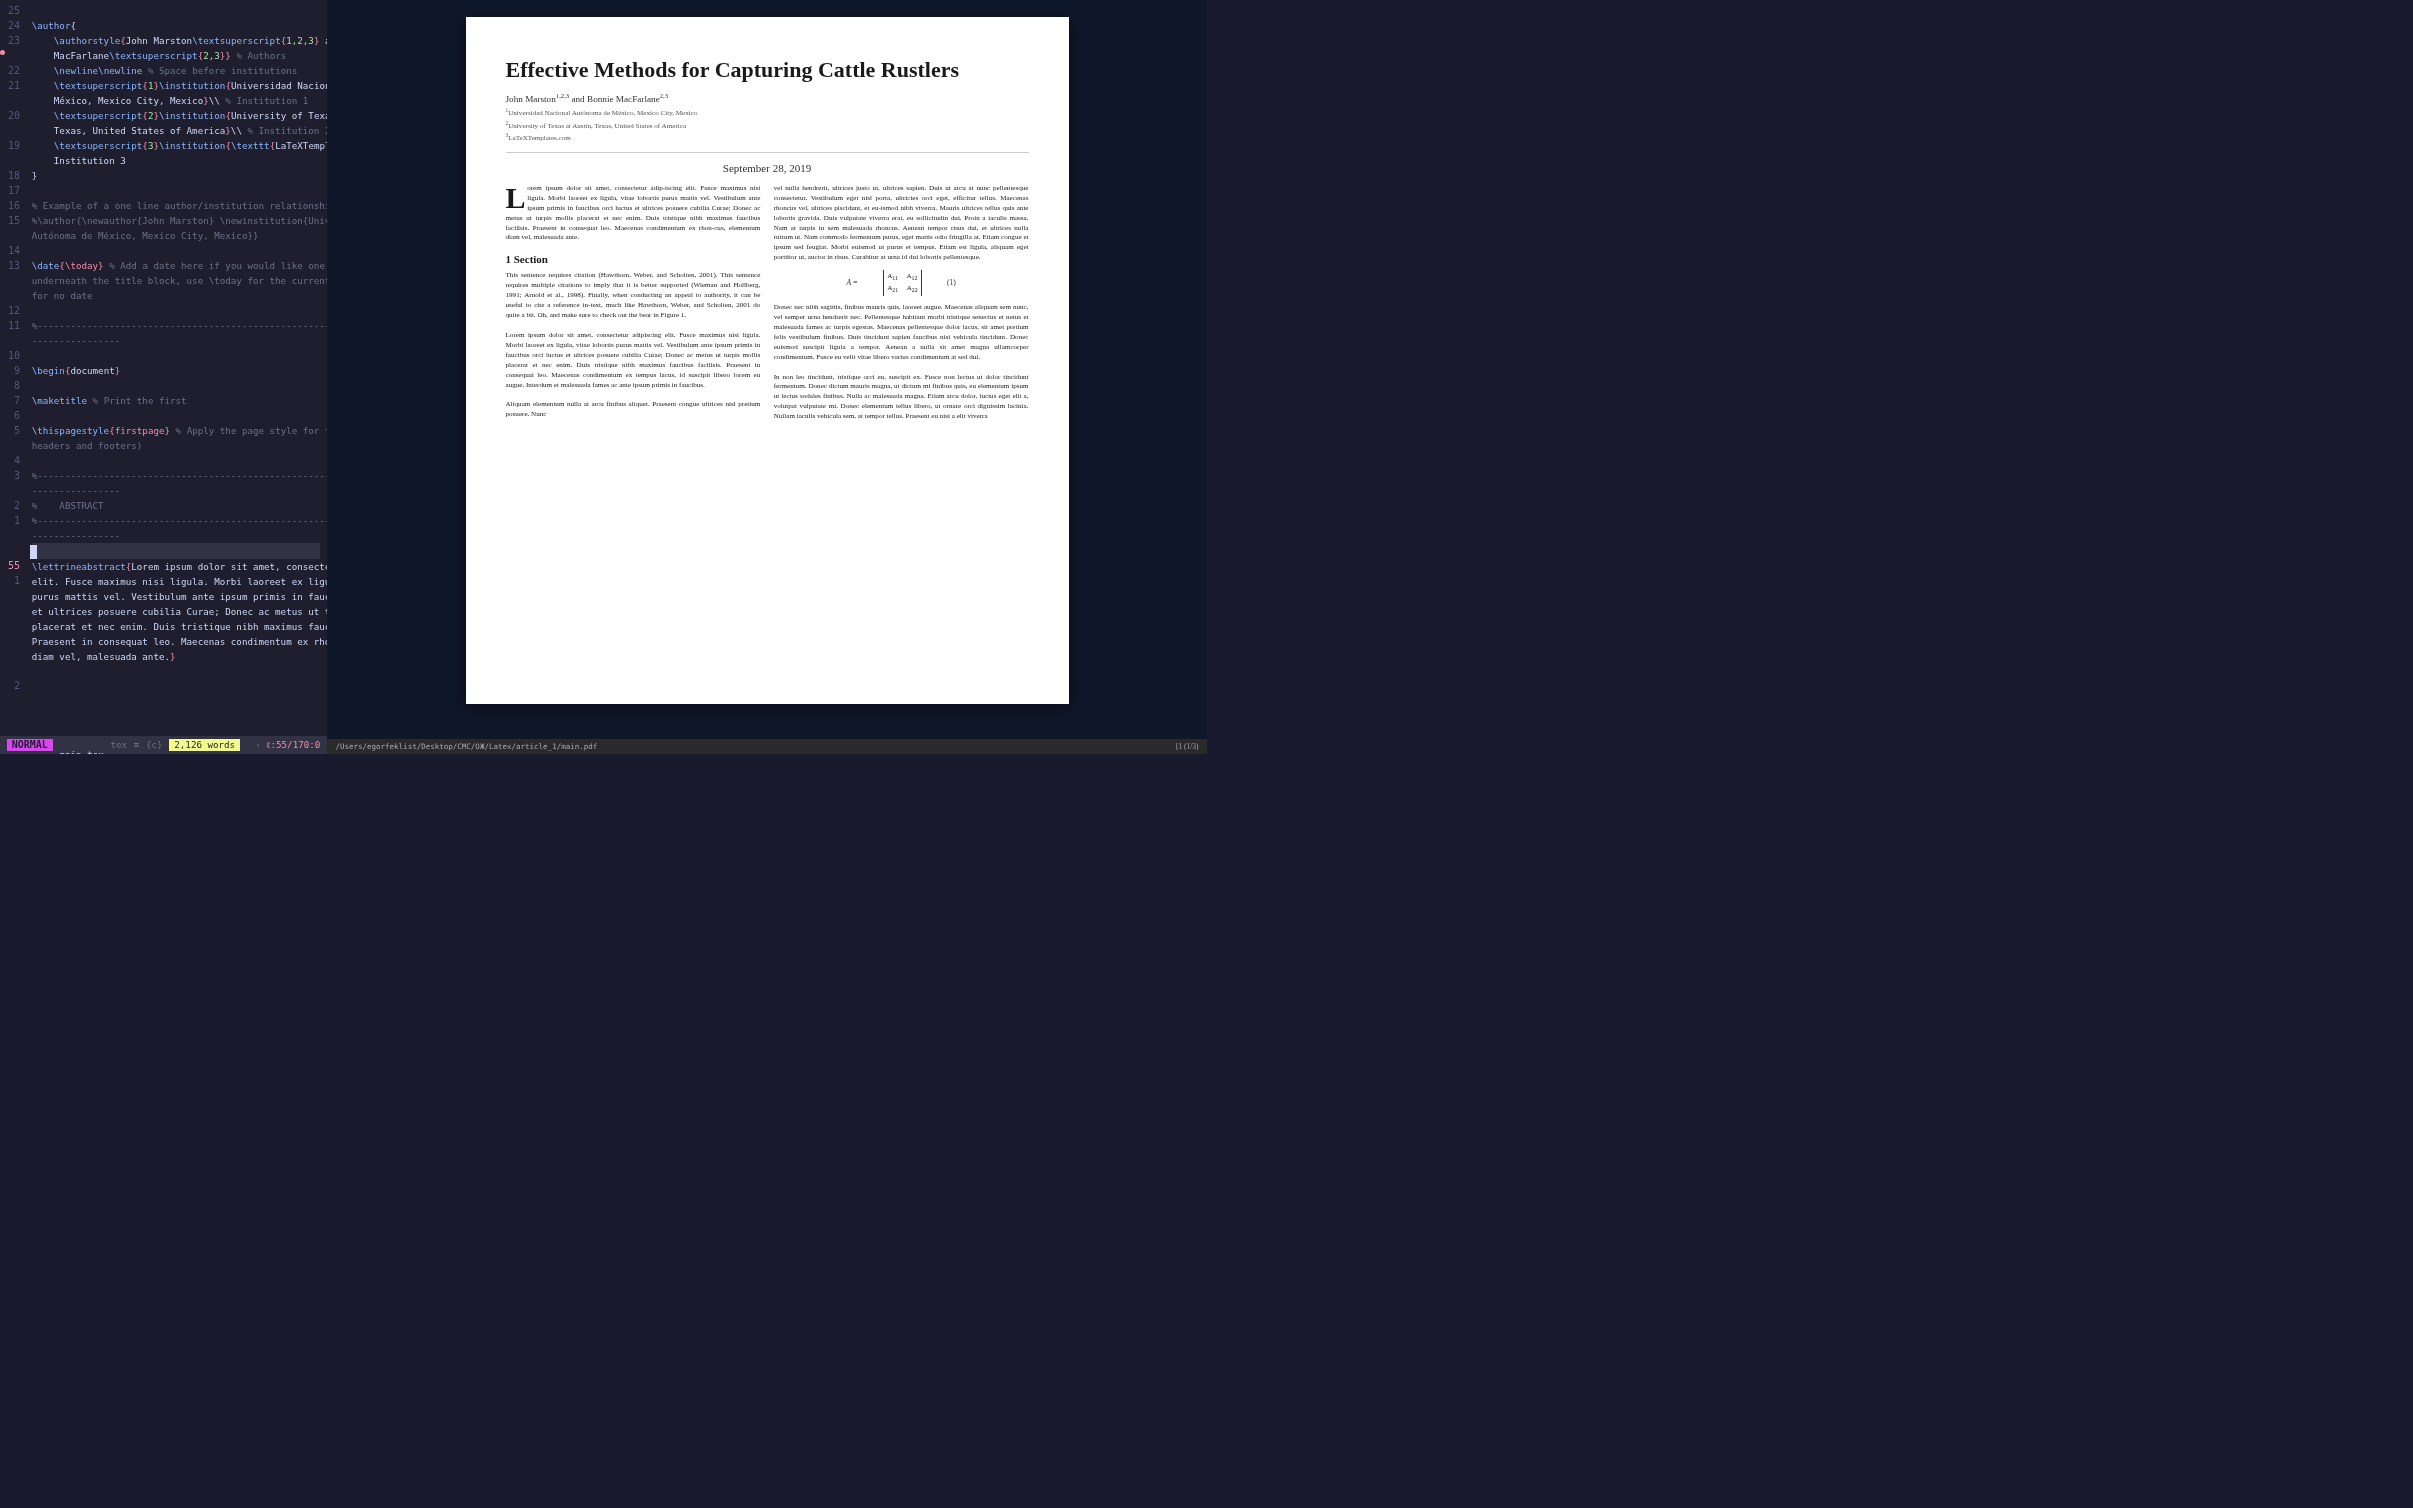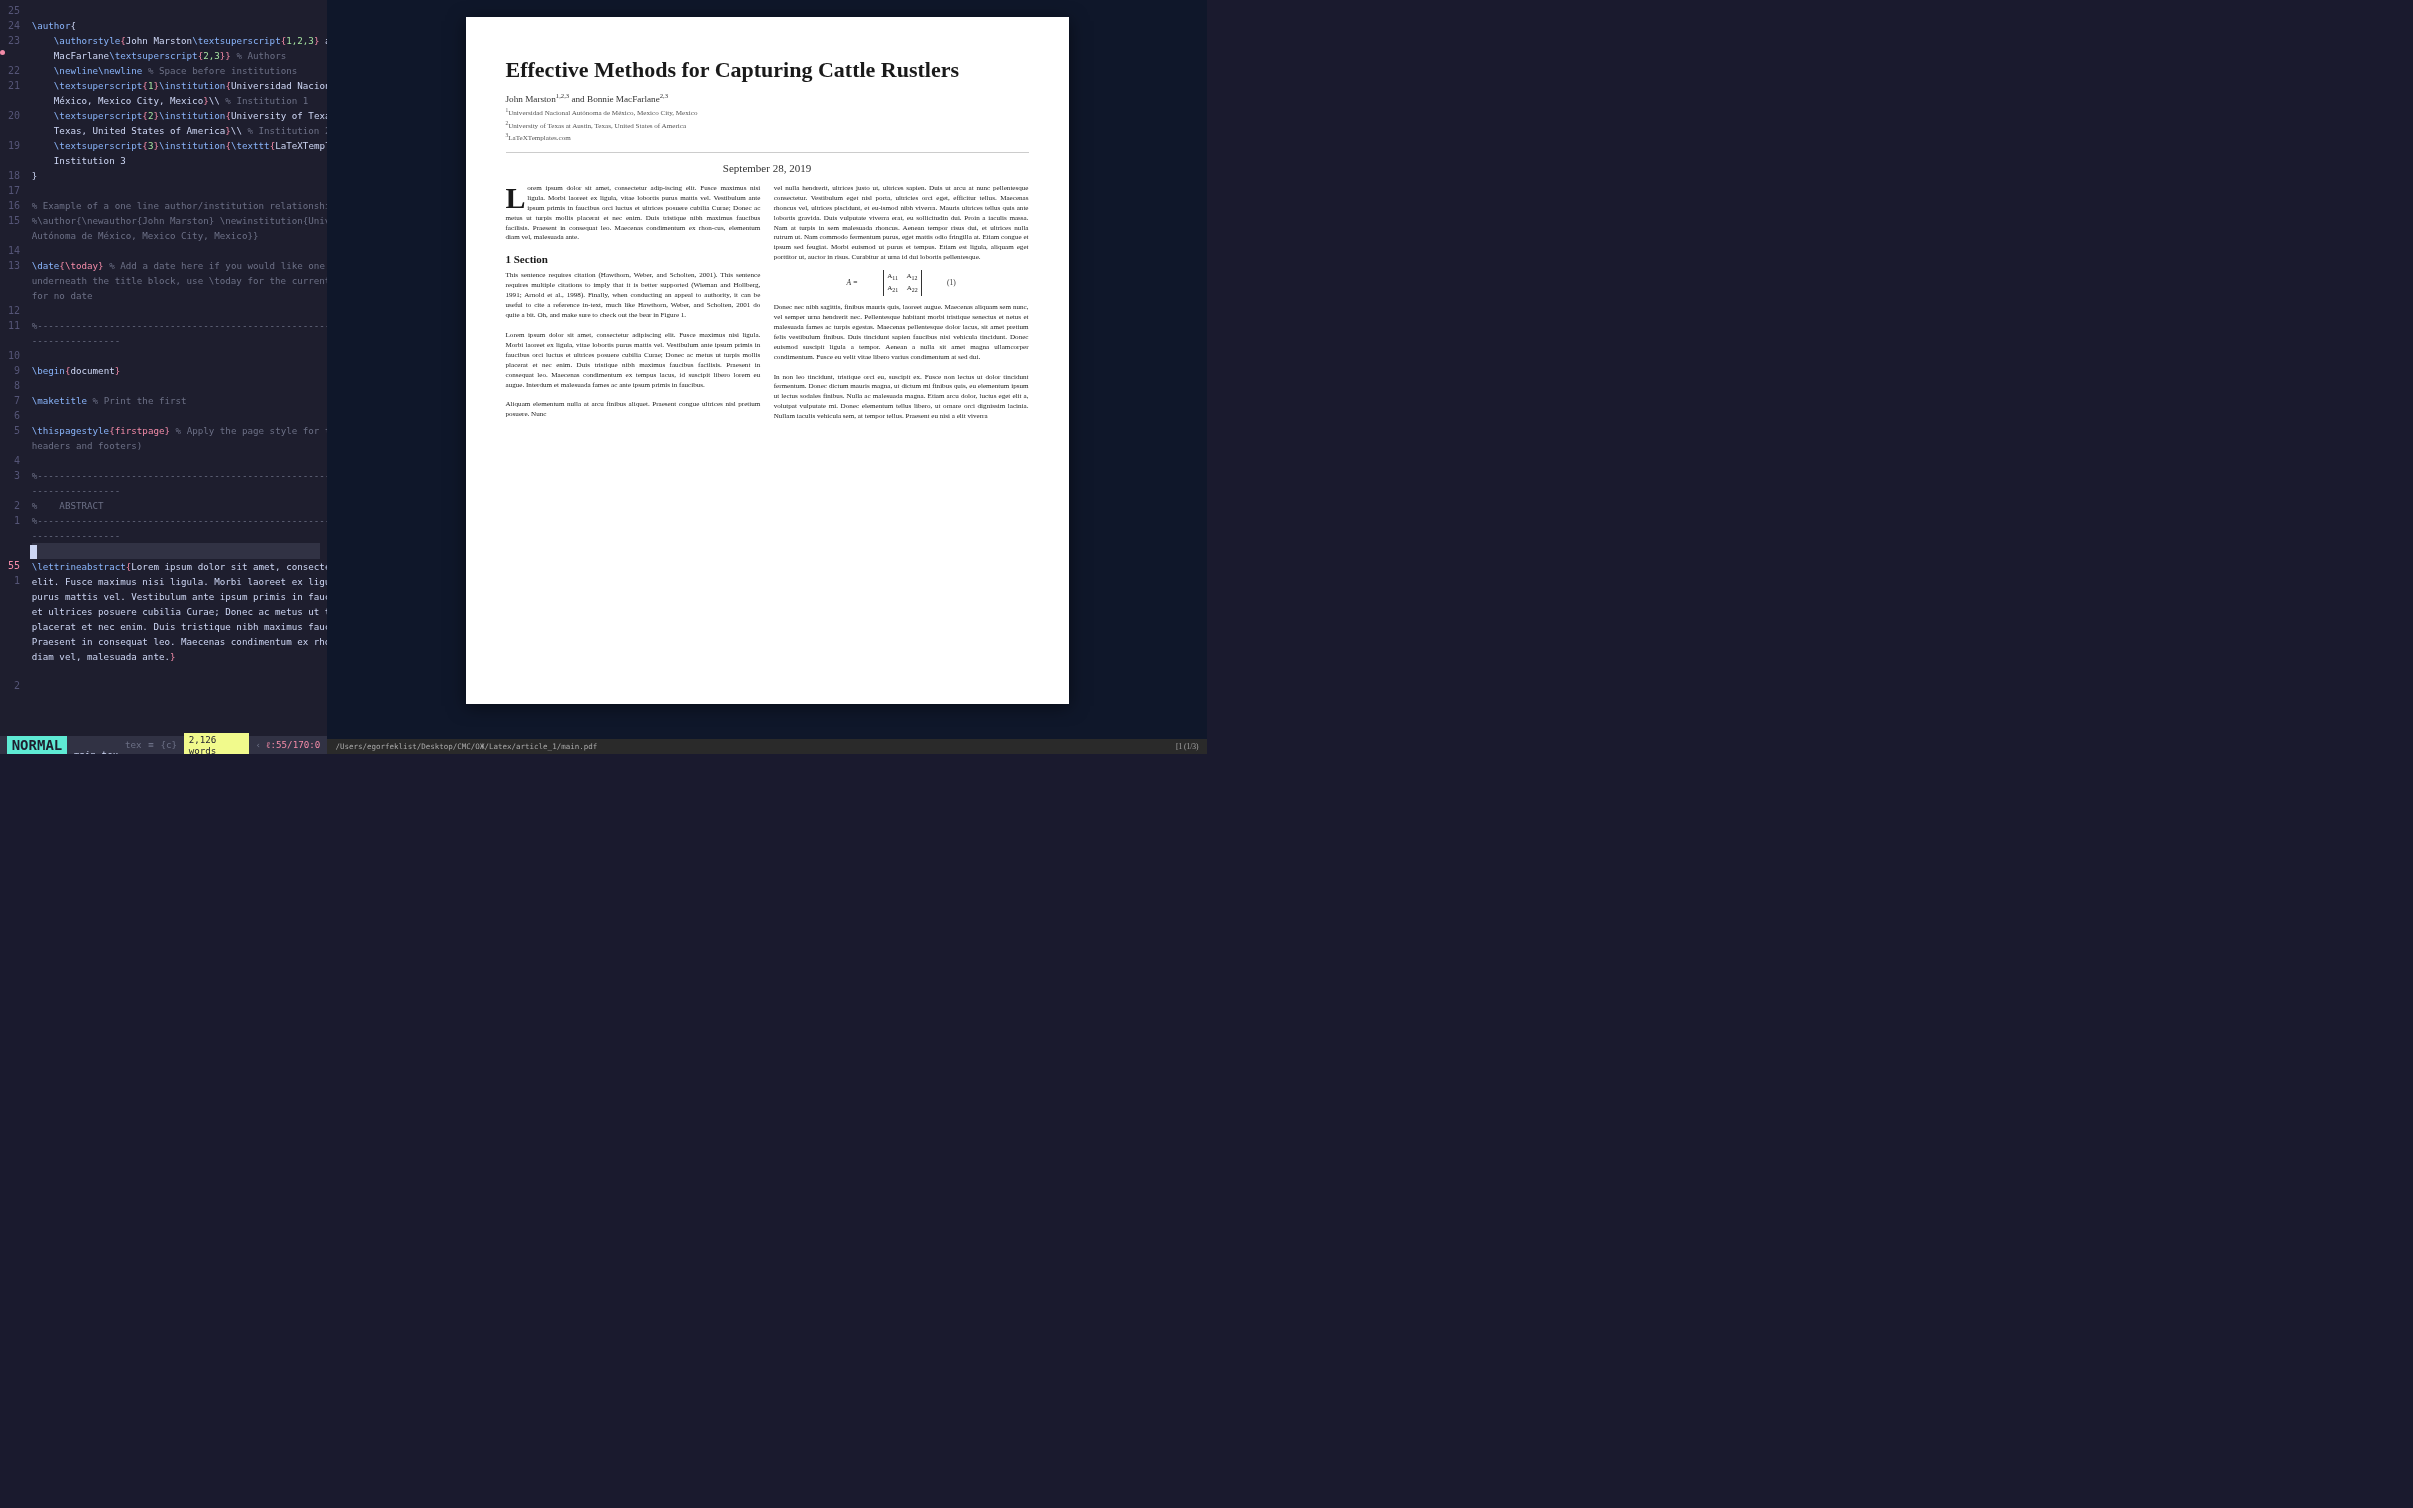--- a/index.html
+++ b/index.html
@@ -122,25 +122,25 @@
       display: flex;
       align-items: center;
       padding: 0 6.7px;
       font-size: 9.2px;
       color: #cdd6f4;
       gap: 6.7px;
       flex-shrink: 0;
     }
 
     .status-mode {
-      background: #5eead4;
+      background: #d946ef;
       color: #1e1e2e;
       padding: 0.8px 5px;
       font-weight: bold;
-      font-size: 14px;
+      font-size: 10px;
     }
 
     .status-file {
       color: #cdd6f4;
       margin-top: 20px;
     }
 
     .status-type {
       color: #6c7086;
     }

